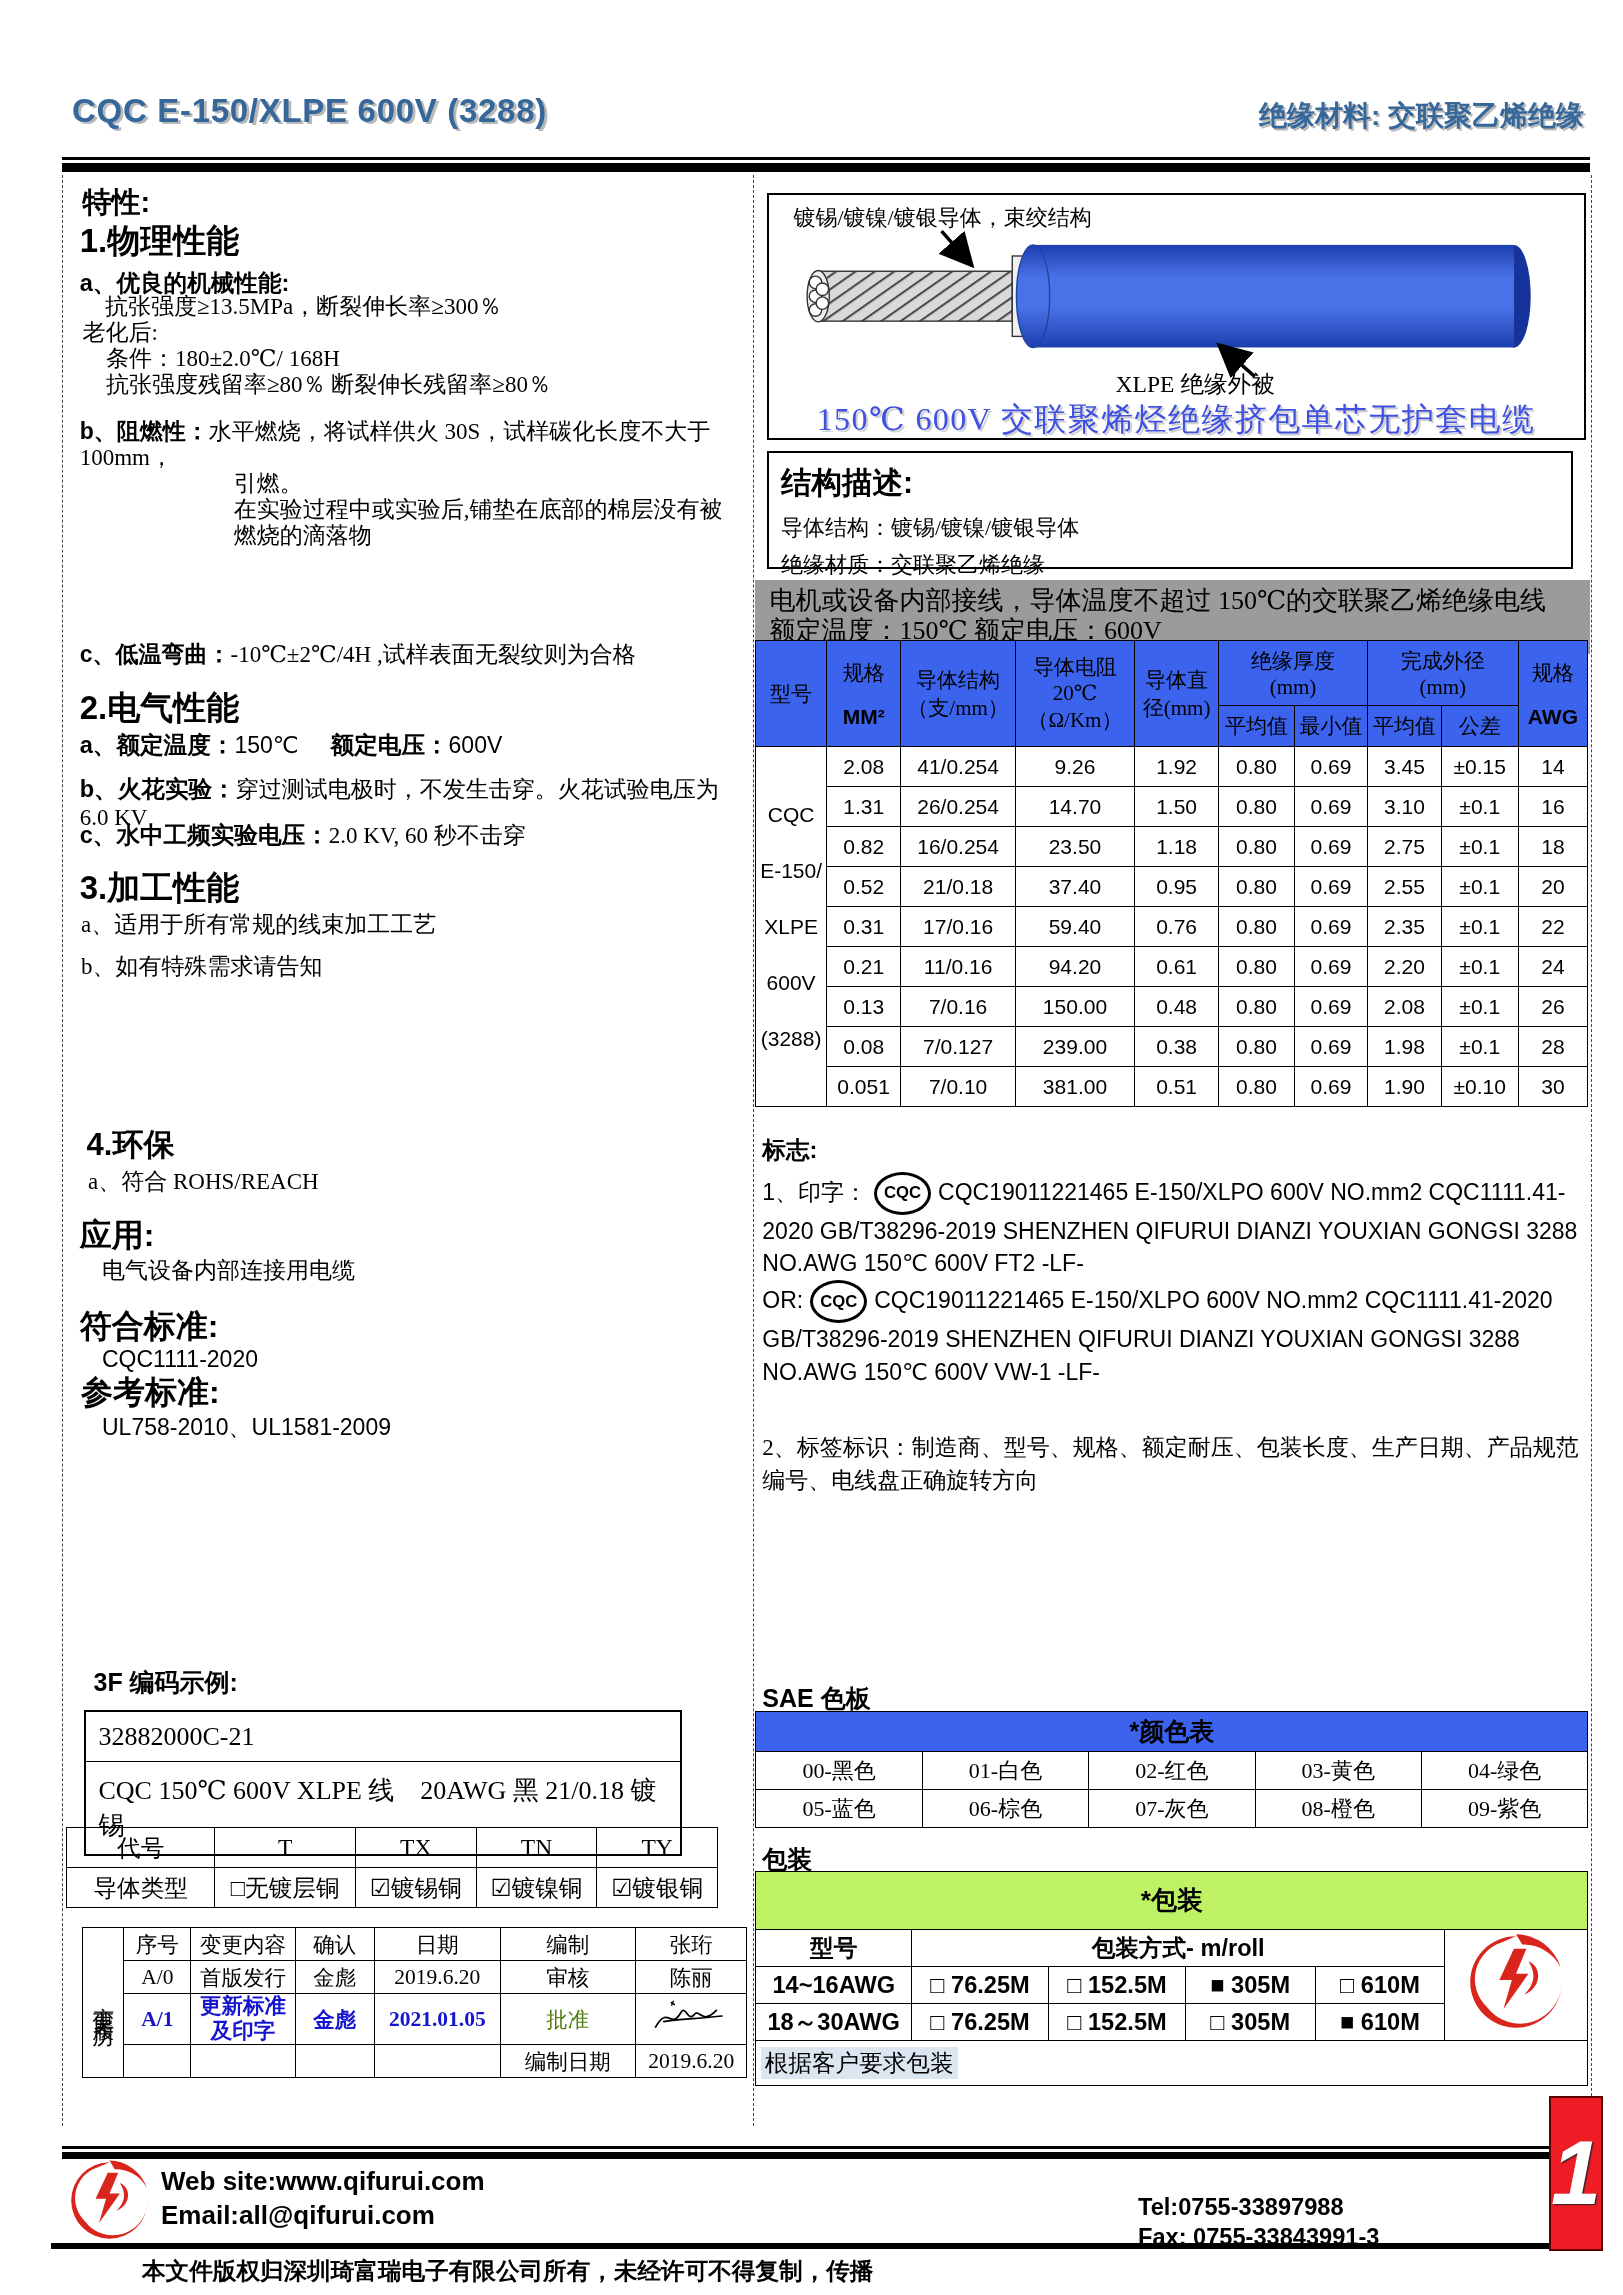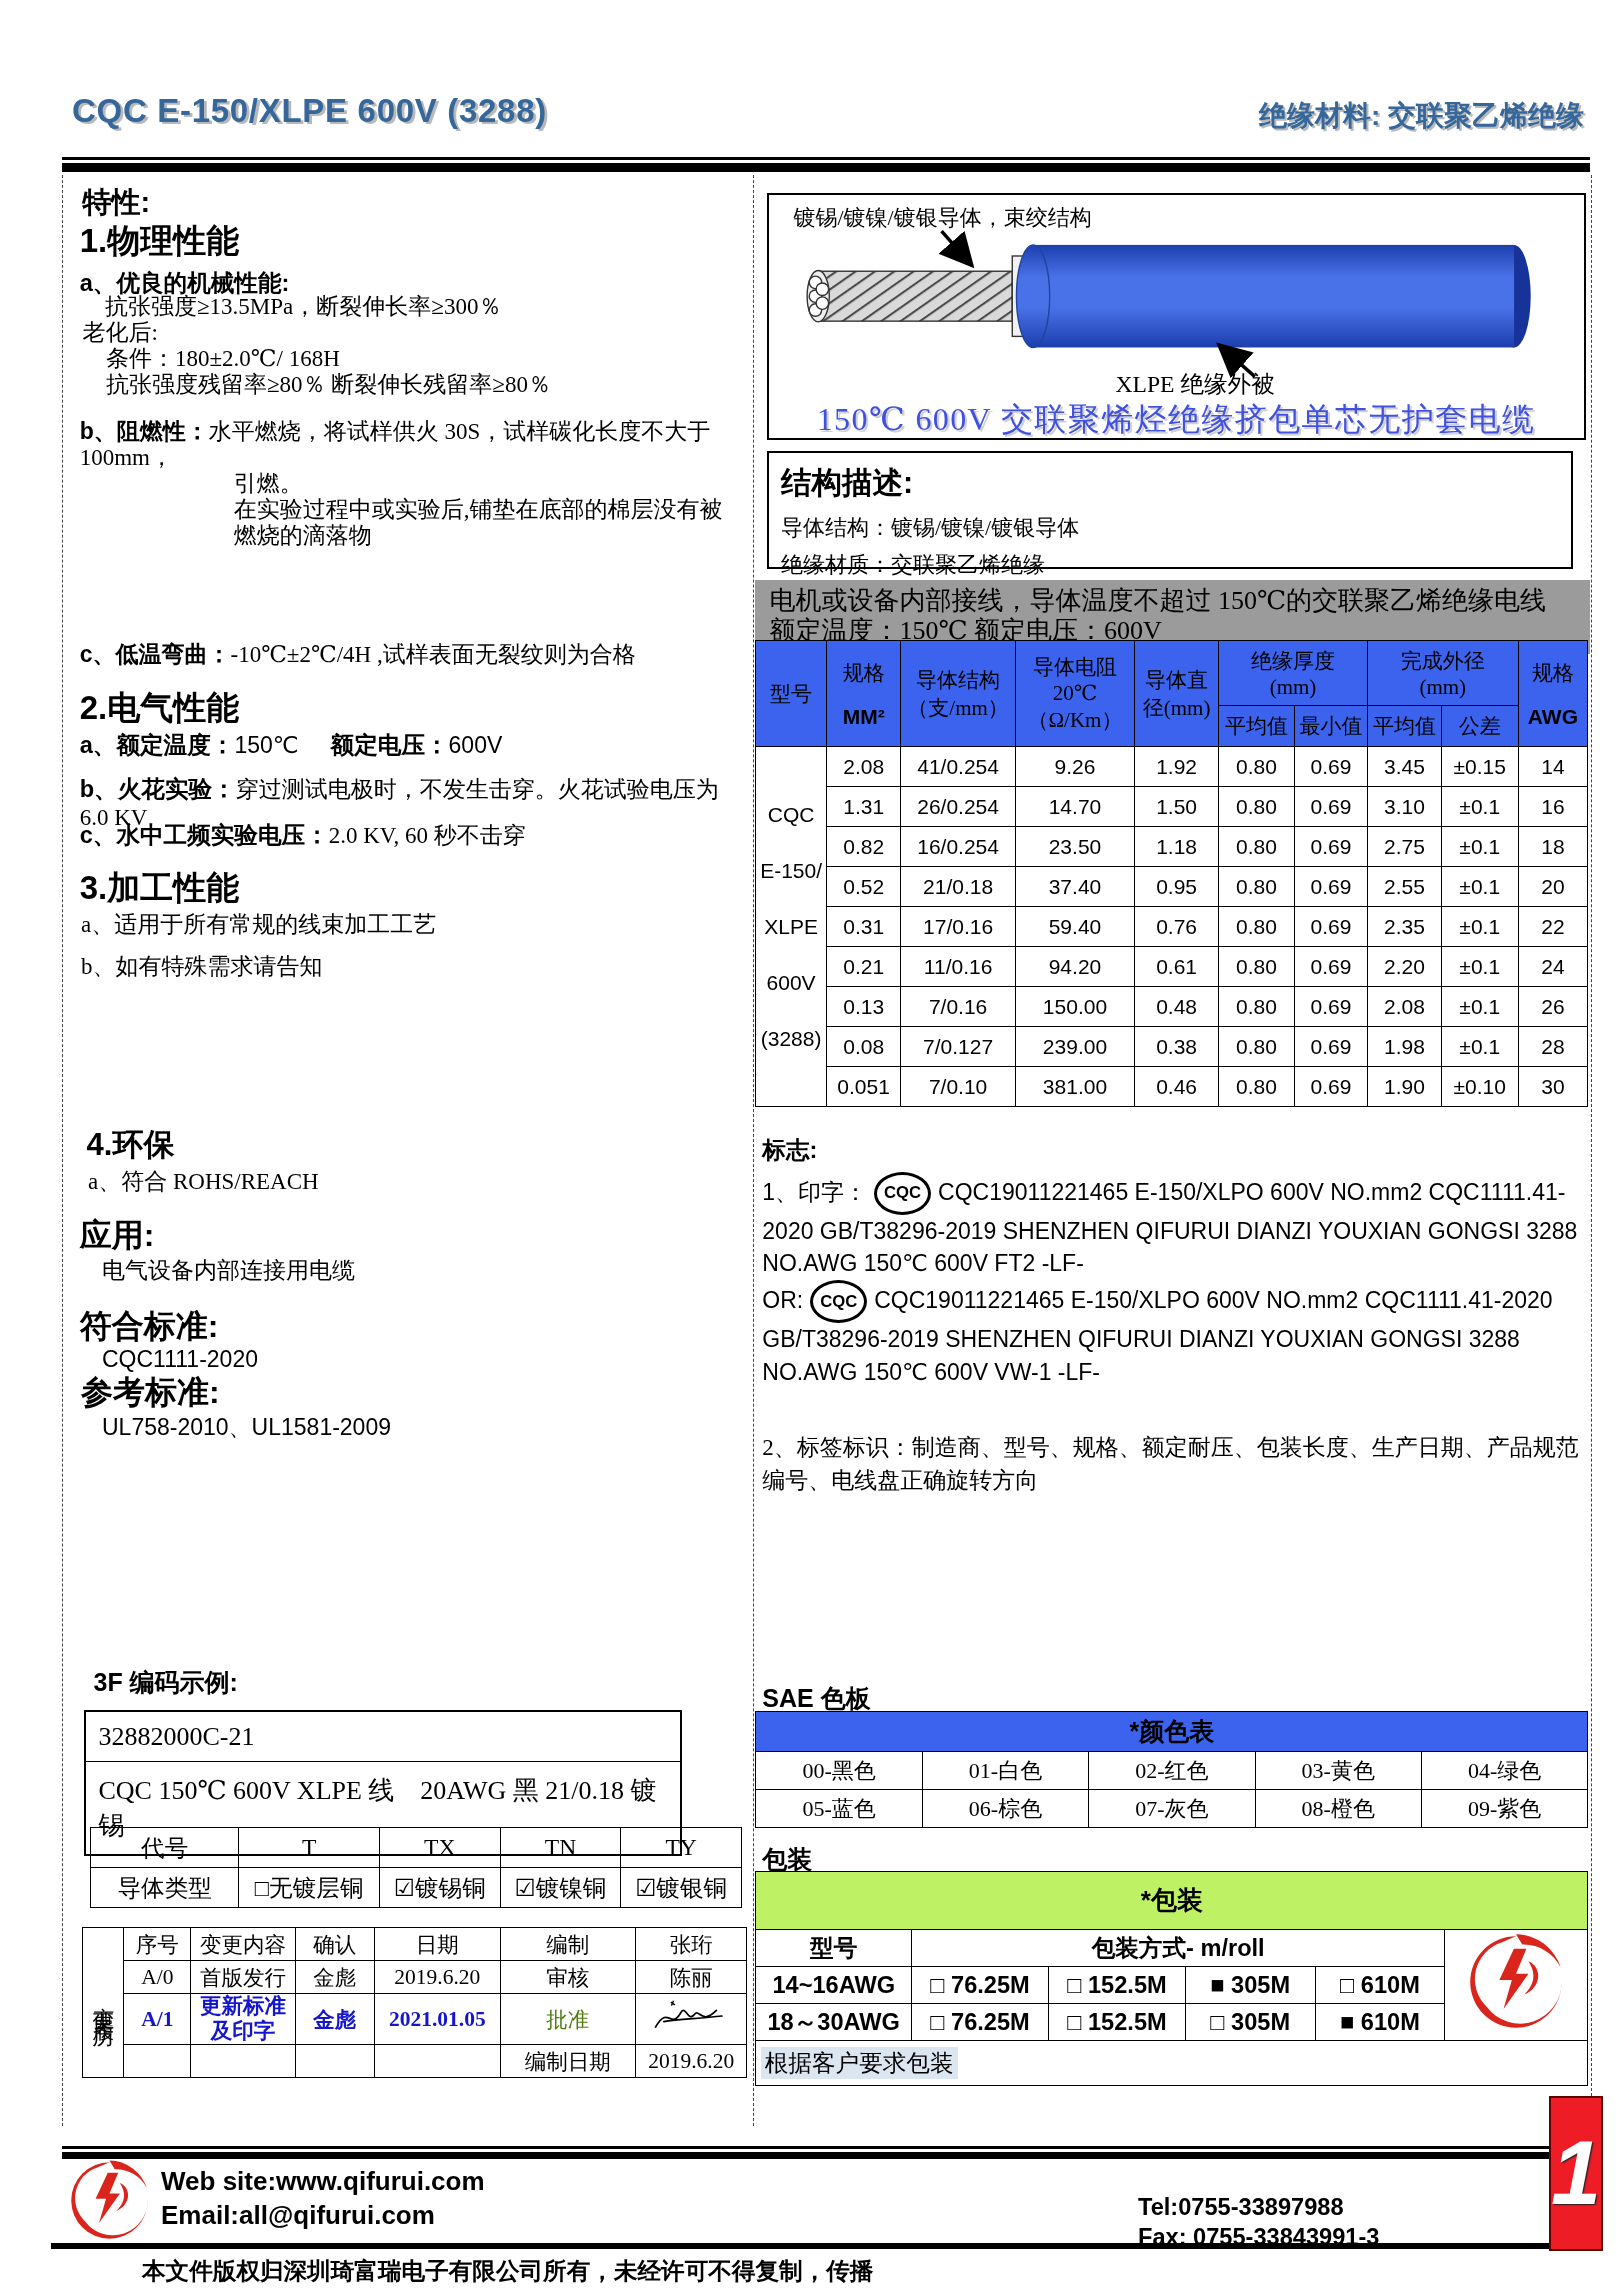--- a/index.html
+++ b/index.html
@@ -147,21 +147,21 @@
       <div class="abs h-big" style="left:18px;top:1196px;font-size:32px;">参考标准:</div>
       <div class="abs txt" style="left:39px;top:1237px;">UL758-2010、UL1581-2009</div>
 
       <div class="abs h-sub" style="left:30.5px;top:1491px;font-size:25px;">3F 编码示例:</div>
 
       <div class="abs codebox song" style="left:21px;top:1535px;">
         <div class="r1">32882000C-21</div>
         <div class="r2">CQC 150℃  600V XLPE 线　20AWG 黑 21/0.18 镀锡</div>
       </div>
 
-      <table class="daihao song abs" style="left:27px;top:1652px;padding-left:14px;">
+      <table class="daihao song abs" style="left:3px;top:1652px;padding-left:14px;">
         <tbody>
             <tr>
           <td class="lbl">代号</td>
           <td>T</td>
           <td>TX</td>
           <td>TN</td>
           <td>TY</td>
         </tr>
         <tr>
           <td>导体类型</td>
@@ -402,21 +402,21 @@
               <td>0.80</td>
               <td>0.69</td>
               <td>1.98</td>
               <td>±0.1</td>
               <td>28</td>
             </tr>
         <tr>
               <td>0.051</td>
               <td>7/0.10</td>
               <td>381.00</td>
-              <td>0.46</td>
+              <td>0.51</td>
               <td>0.80</td>
               <td>0.69</td>
               <td>1.90</td>
               <td>±0.10</td>
               <td>30</td>
             </tr>
       </tbody>
         </table>
 
       <div class="marks abs" style="left:8.3px;top:959px;">

